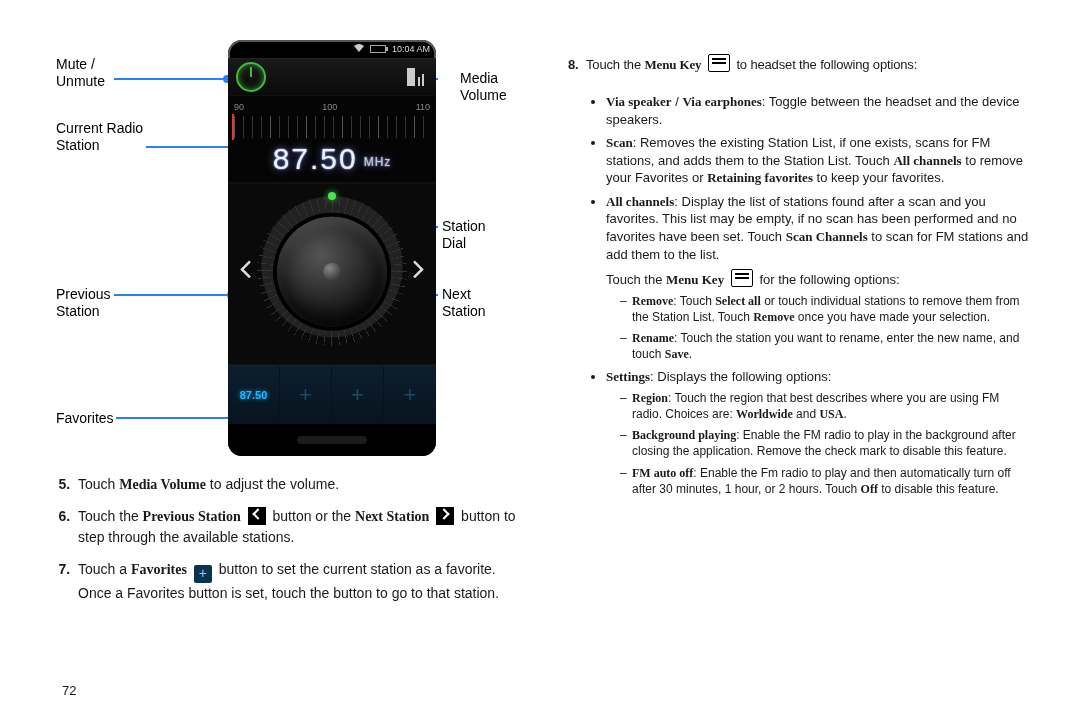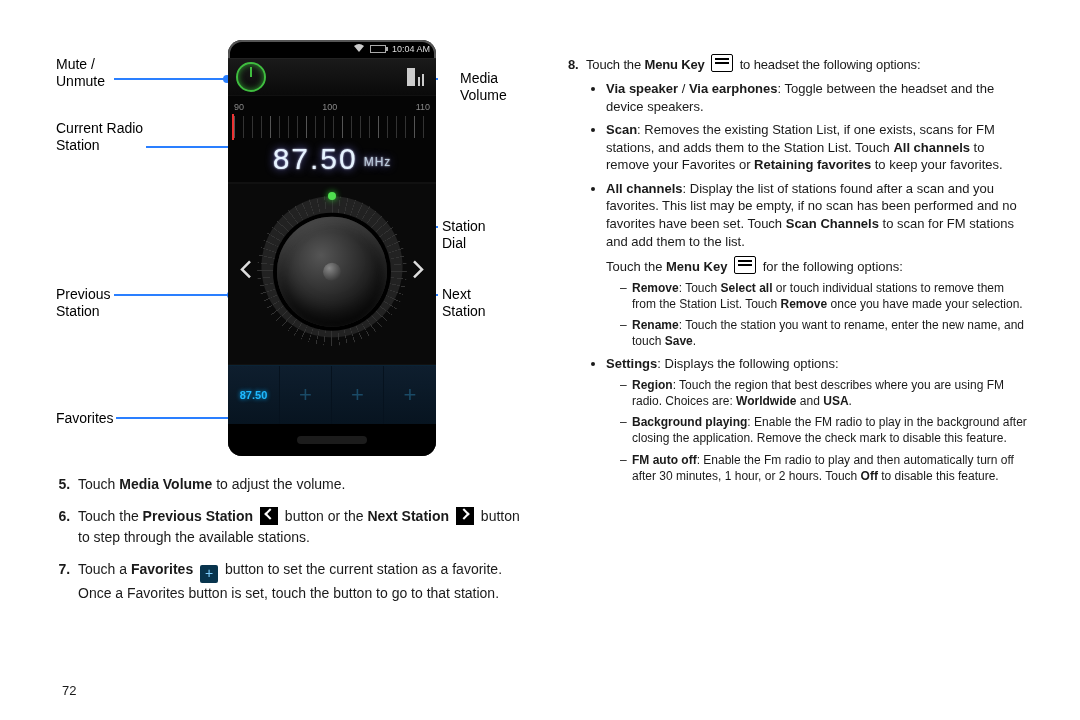--- a/index.html
+++ b/index.html
@@ -129,26 +129,26 @@
     text-shadow:0 0 4px #0af;
   }
   .plus{color:#1a4a66;font-size:22px;font-weight:400;}
   .softkeys{height:32px;display:flex;justify-content:center;align-items:center;background:#000;}
   .softkeys .bar{width:70px;height:8px;border-radius:4px;background:#1c1c1c;}
 
   
   ol.steps{padding-left:24px;margin:14px 0;}
   ol.steps>li{padding-left:4px;margin-bottom:10px;line-height:1.55;}
   ol.steps>li::marker{font-weight:700;}
-  ul.bul{list-style:disc;padding-left:20px;margin:5px 0;}
+  ul.bul{list-style:disc;padding-left:20px;margin:18px 0;}
   ul.bul>li{margin-bottom:6px;line-height:1.35;font-size:13px;letter-spacing:0;}
   ul.dash{list-style:none;padding-left:14px;margin:4px 0;}
   ul.dash>li{position:relative;padding-left:12px;margin-bottom:5px;line-height:1.35;font-size:12px;}
   ul.dash>li::before{content:"–";position:absolute;left:0;}
-  b, strong{font-weight:700;}
+  b, strong{font-weight:700;font-family:Liberation Serif, serif;}
   .col.right{font-size:13px;letter-spacing:-0.15px;}
   .col.left ol.steps>li{font-size:14px;}
   .icon-chev{
     display:inline-block;width:18px;height:18px;background:#000;vertical-align:-4px;
     position:relative;margin:0 3px;
   }
   .icon-chev::after{content:"";position:absolute;top:3px;left:6px;width:6px;height:6px;border-left:2px solid #fff;border-bottom:2px solid #fff;transform:rotate(45deg);}
   .icon-chev.r::after{transform:rotate(-135deg);left:4px;}
   .icon-plus{
     display:inline-flex;width:18px;height:18px;background:#08344d;color:#7fd0ff;

